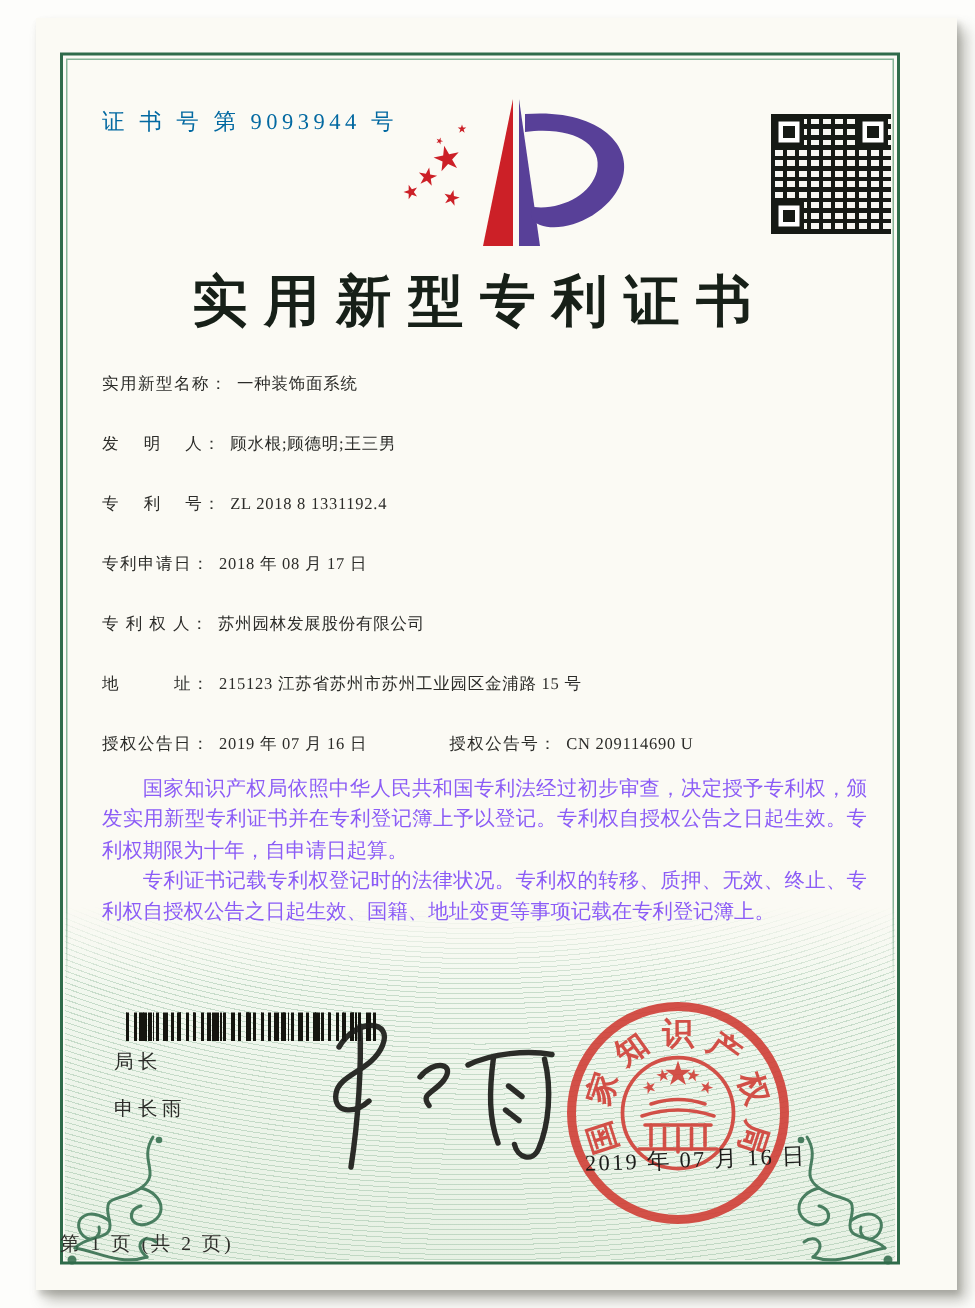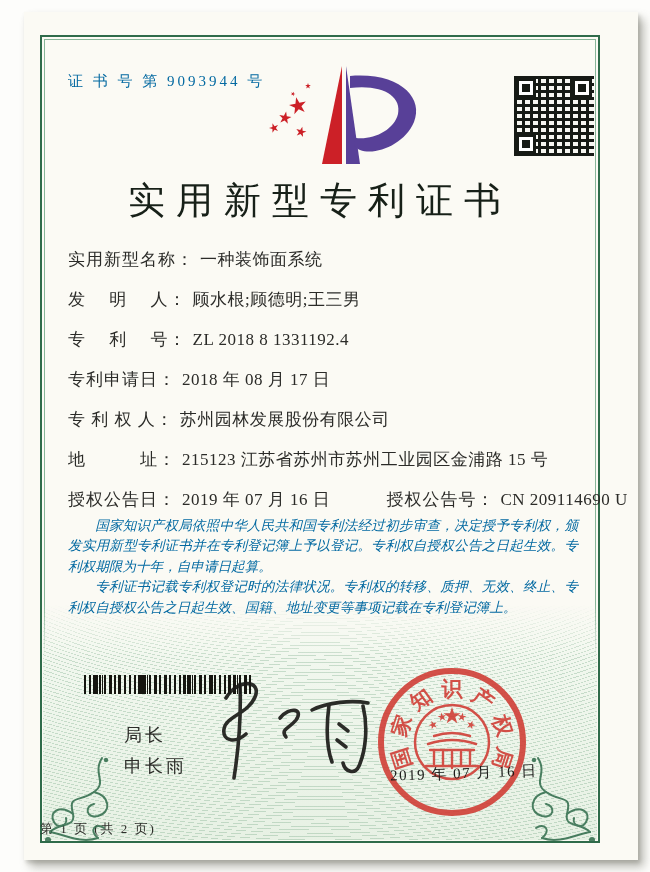--- a/index.html
+++ b/index.html
@@ -54,44 +54,44 @@
     border:3px solid #161a15;
   }
   .qr .finder::before {
     content:""; position:absolute; inset:3px; background:#161a15;
   }
   .qr .f1 { left:2px; top:2px; }
   .qr .f2 { right:2px; top:2px; }
   .qr .f3 { left:2px; bottom:2px; }
   .title {
     position:absolute; left:16px; top:164px; width:560px;
-    text-align:center; font-size:37px; font-weight:normal;
+    text-align:center; font-size:37px; font-weight:bold;
     letter-spacing:11px; color:#172018;
   }
   .fields { position:absolute; left:44px; top:236px; width:530px; }
-  .row { height:24px; margin-bottom:16px; font-size:17px; color:#2b2b28; white-space:nowrap; }
+  .row { height:24px; margin-bottom:16px; font-size:11px; color:#2b2b28; white-space:nowrap; }
   .row .lab { letter-spacing:1px; }
   .row .val { margin-left:6px; letter-spacing:.5px; }
   .row .second { margin-left:52px; }
   .paras {
     position:absolute; left:44px; top:504px; width:510px;
-    font-size:13.6px; line-height:20.4px; color:#0369a1; text-align:justify;font-style:italic;
+    font-size:13.6px; line-height:20.4px; color:#8b5cf6; text-align:justify;
   }
   .paras p { text-indent:2em; }
   
   .barcode {
     position:absolute; left:60px; top:663px; width:170px; height:19px;
     background:
       repeating-linear-gradient(90deg,#15150f 0 2px, transparent 2px 5px),
       repeating-linear-gradient(90deg,#15150f 0 1px, transparent 1px 9px),
       repeating-linear-gradient(90deg,transparent 0 11px, #15150f 11px 14px, transparent 14px 23px);
   }
   .sig-block {
-    position:absolute; left:52px; top:708px;
-    font-size:18px; line-height:31px; letter-spacing:3px; color:#2c2c29;margin-left:48px;
+    position:absolute; left:52px; top:680px;
+    font-size:13px; line-height:31px; letter-spacing:3px; color:#2c2c29;
   }
   .signature { position:absolute; left:158px; top:656px; width:210px; height:120px; }
   .seal { position:absolute; left:350px; top:652px; width:156px; height:156px; opacity:.88; }
   .seal-date {
     position:absolute; left:366px; top:752px; z-index:5;
     font-size:15px; letter-spacing:1.5px; color:#1c1c1a;
     transform:rotate(-2deg);
   }
   .page-num {
     position:absolute; left:16px; top:808px; width:560px;

